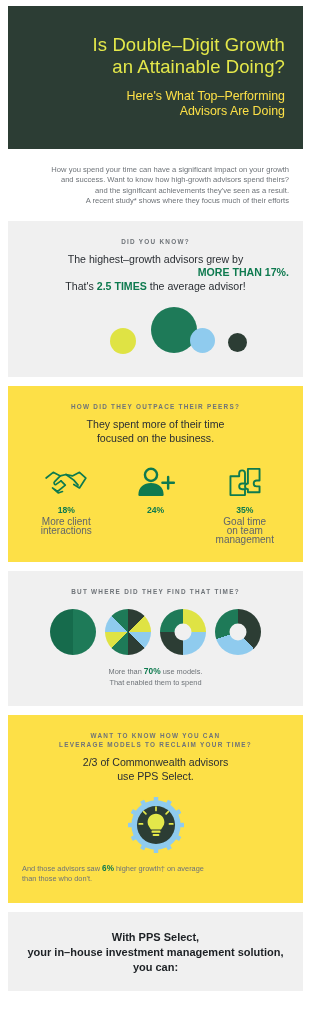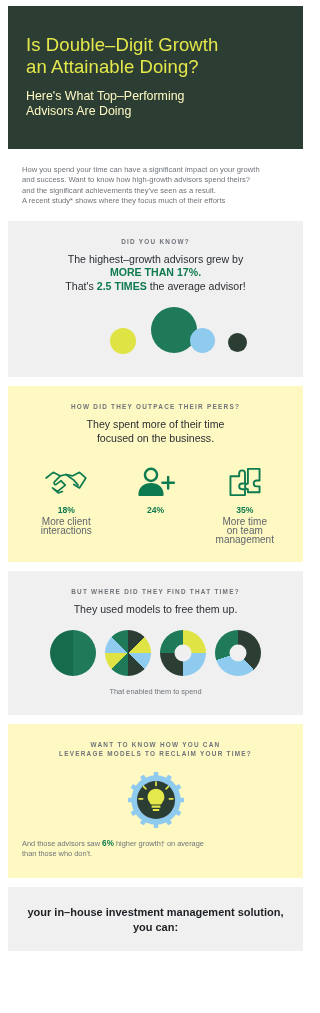--- a/index.html
+++ b/index.html
@@ -9,70 +9,70 @@
     font-family:"Liberation Sans", sans-serif;
     -webkit-font-smoothing:antialiased;
   }
   .page{width:311px;position:relative;background:#ffffff;overflow:hidden;}
 
   
   .hero{
     margin:6px 8px 0 8px;
     background:#2C3D34;
     padding:28px 18px 30px 18px;
-    text-align:left;
+    text-align:right;
   }
   .hero-title{
     color:#E4E84A;
     font-size:18.5px;
     line-height:22px;
     font-weight:400;
     letter-spacing:.1px;
   }
   .hero-sub{
-    color:#fef9c3;
+    color:#fde047;
     font-size:12.4px;
     line-height:15px;
     margin-top:11px;
     font-weight:400;
   }
 
   
   .intro{
     padding:16px 22px 14px 22px;
-    text-align:left;
+    text-align:right;
     color:#6E7378;
     font-size:7.6px;
     line-height:10.4px;
   }
 
   
   .sect{margin:0 8px;padding:16px 14px 18px 14px;}
   .sect.gray{background:#F0F0F0;}
-  .sect.white{background:#fef9c3;}
+  .sect.white{background:#fde047;}
   .gap{height:9px;background:#ffffff;}
 
   .eyebrow{
     text-align:center;
     color:#6E7378;
     font-size:6.4px;
     letter-spacing:1.25px;
     font-weight:700;
     line-height:9px;
     text-transform:uppercase;
   }
   .lede{
     text-align:center;
     color:#2A2E33;
     font-size:10.6px;
     line-height:13.6px;
     margin-top:7px;
     font-weight:400;
   }
-  .lede .g{color:#0E7A4F;font-weight:700;}
+  .lede .g{color:#0E7A4F;font-weight:700;text-align:right;}
 
   
   .circles{
     position:relative;
     height:56px;
     margin-top:10px;
   }
   .circles .c{position:absolute;border-radius:50%;}
   .c-yellow{width:26px;height:26px;background:#DFE344;left:88px;top:25px;}
   .c-green{width:46px;height:46px;background:#1E7A58;left:129px;top:4px;}
@@ -209,57 +209,61 @@
         <div class="stat-ico">
           <svg width="36" height="32" viewBox="0 0 48 44">
             <g fill="none" stroke="#0E7A4F" stroke-width="2.6" stroke-linejoin="round">
               <path d="M4 14 L16 14 L16 10 A4 4 0 0 1 24 10 L24 14 L24 24 L20 24 A4 4 0 0 0 20 32 L24 32 L24 40 L4 40 Z"></path>
               <path d="M28 4 L44 4 L44 20 L40 20 A4 4 0 0 0 40 28 L44 28 L44 36 L28 36 L28 32 A4 4 0 0 1 28 24 L28 16 Z"></path>
             </g>
           </svg>
         </div>
         <div class="stat-pct">35%</div>
         <div class="stat-lbl">
-          <div>More time</div>
+          <div>Goal time</div>
           <div>on team</div>
           <div>management</div>
         </div>
       </div>
 
     </div>
   </div>
 
   <div class="gap"></div>
 
   <div class="sect gray">
     <div class="eyebrow">BUT WHERE DID THEY FIND THAT TIME?</div>
-    <div class="lede">They used models to free them up.</div>
 
     <div class="pies">
       <div class="pie" id="chart0" style="background: conic-gradient(rgb(30, 122, 88) 0deg, rgb(30, 122, 88) 180deg, rgb(22, 107, 76) 180deg, rgb(22, 107, 76) 360deg);"></div>
       <div class="pie" id="chart1" style="background: conic-gradient(rgb(44, 61, 52) 0deg, rgb(44, 61, 52) 45deg, rgb(223, 227, 68) 45deg, rgb(223, 227, 68) 90deg, rgb(143, 203, 238) 90deg, rgb(143, 203, 238) 135deg, rgb(44, 61, 52) 135deg, rgb(44, 61, 52) 180deg, rgb(30, 122, 88) 180deg, rgb(30, 122, 88) 225deg, rgb(223, 227, 68) 225deg, rgb(223, 227, 68) 270deg, rgb(143, 203, 238) 270deg, rgb(143, 203, 238) 315deg, rgb(30, 122, 88) 315deg, rgb(30, 122, 88) 360deg);"></div>
       <div class="pie" id="chart2" style="background: conic-gradient(rgb(223, 227, 68) 0deg, rgb(223, 227, 68) 90deg, rgb(143, 203, 238) 90deg, rgb(143, 203, 238) 180deg, rgb(44, 61, 52) 180deg, rgb(44, 61, 52) 270deg, rgb(30, 122, 88) 270deg, rgb(30, 122, 88) 360deg);">
           <div class="donut-hole"></div>
         </div>
       <div class="pie" id="chart3" style="background: conic-gradient(rgb(44, 61, 52) 0deg, rgb(44, 61, 52) 136.8deg, rgb(143, 203, 238) 136.8deg, rgb(143, 203, 238) 252deg, rgb(30, 122, 88) 252deg, rgb(30, 122, 88) 360deg);">
           <div class="donut-hole"></div>
         </div>
     </div>
 
     <div class="foot">
+      <div><span>More than </span><span class="g">70%</span><span> use models.</span></div>
       <div>That enabled them to spend</div>
     </div>
   </div>
 
   <div class="gap"></div>
 
   <div class="sect white">
     <div class="eyebrow">
       <div>WANT TO KNOW HOW YOU CAN</div>
       <div>LEVERAGE MODELS TO RECLAIM YOUR TIME?</div>
+    </div>
+    <div class="lede">
+      <div>2/3 of Commonwealth advisors</div>
+      <div>use PPS Select.</div>
     </div>
 
     <div class="gearwrap">
       <svg width="56" height="56" viewBox="0 0 100 100">
         <g fill="#8FCBEE">
           <circle cx="50" cy="50" r="44"></circle>
           <g>
             <rect x="46" y="0" width="8" height="16" rx="1"></rect>
             <rect x="46" y="84" width="8" height="16" rx="1"></rect>
             <rect x="0" y="46" width="16" height="8" rx="1"></rect>
@@ -293,18 +297,19 @@
     <div class="cta-foot">
       <div><span>And those advisors saw </span><span class="g">6%</span><span> higher growth† on average</span></div>
       <div>than those who don't.</div>
     </div>
   </div>
 
   <div class="gap"></div>
 
   <div class="sect gray" style="padding-bottom:16px;margin-bottom:8px;">
     <div class="final-title">
+      <div>With PPS Select,</div>
       <div>your in–house investment management solution, you can:</div>
     </div>
 
   </div>
 
 </div>
 
 </body></html>

